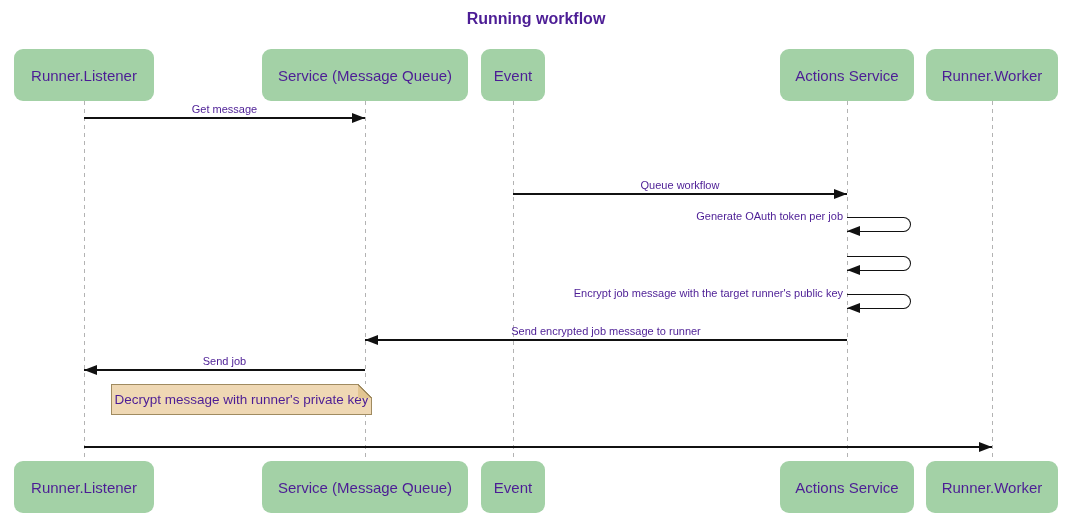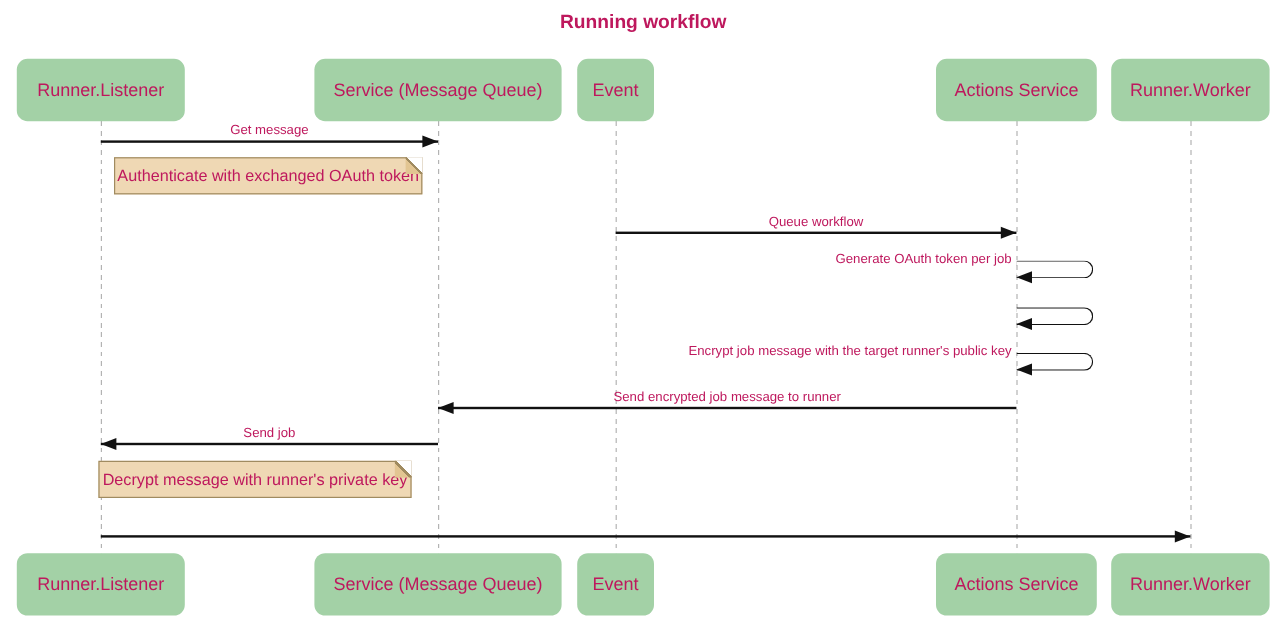--- a/index.html
+++ b/index.html
@@ -1,18 +1,18 @@
 <!DOCTYPE html>
 <html><head>
 <meta charset="utf-8">
 <style>
   html,body { margin:0; padding:0; background:#ffffff; }
   .diagram {
     position:relative; width:1072px; height:523px; background:#ffffff;
-    font-family:"Liberation Sans","DejaVu Sans",sans-serif; color:#be185d;
+    font-family:"Liberation Sans","DejaVu Sans",sans-serif; color:#4c1d95;
     overflow:hidden;
   }
   .title {
     position:absolute; left:0; top:10px; width:1072px; text-align:center;
     font-size:16px; font-weight:bold;
   }
   .lifeline {
     position:absolute; width:1px; top:85px; height:376px; z-index:0;
     background:repeating-linear-gradient(to bottom,#b3b3b3 0 4px,transparent 4px 8px);
   }
@@ -80,24 +80,20 @@
       <span>Actions Service</span>
     </div>
   <div class="actor" style="left:926px;top:49px;width:132px">
       <span>Runner.Worker</span>
     </div>
 
   <div class="mlabel" style="left:84px;top:101px;width:281px">Get message</div>
   <div class="mline" style="left:84px;top:117px;width:281px"></div>
   <div class="tri-right" style="left:352px;top:113px"></div>
 
-  <div class="note" style="left:95px;top:131px;width:257px">
-    <span>Authenticate with exchanged OAuth token</span>
-    <span class="fold"></span>
-  </div>
 
   <div class="mlabel" style="left:513px;top:177px;width:334px">Queue workflow</div>
   <div class="mline" style="left:513px;top:193px;width:334px"></div>
   <div class="tri-right" style="left:834px;top:189px"></div>
 
   <div class="mlabel right" style="right:229px;top:208px">Generate OAuth token per job</div>
   <div class="selfloop" style="top:217px"></div>
   <div class="tri-left" style="left:847px;top:226px"></div>
 
   <div class="selfloop" style="top:256px"></div>
@@ -108,21 +104,21 @@
   <div class="tri-left" style="left:847px;top:303px"></div>
 
   <div class="mlabel" style="left:365px;top:323px;width:482px">Send encrypted job message to runner</div>
   <div class="mline" style="left:365px;top:339px;width:482px"></div>
   <div class="tri-left" style="left:365px;top:335px"></div>
 
   <div class="mlabel" style="left:84px;top:353px;width:281px">Send job</div>
   <div class="mline" style="left:84px;top:369px;width:281px"></div>
   <div class="tri-left" style="left:84px;top:365px"></div>
 
-  <div class="note" style="left:82px;top:384px;width:261px">
+  <div class="note" style="left:111px;top:384px;width:261px">
     <span>Decrypt message with runner's private key</span>
     <span class="fold"></span>
   </div>
 
   <div class="mline" style="left:84px;top:446px;width:908px"></div>
   <div class="tri-right" style="left:979px;top:442px"></div>
 
   <div class="actor" style="left:14px;top:461px;width:140px">
       <span>Runner.Listener</span>
     </div>

